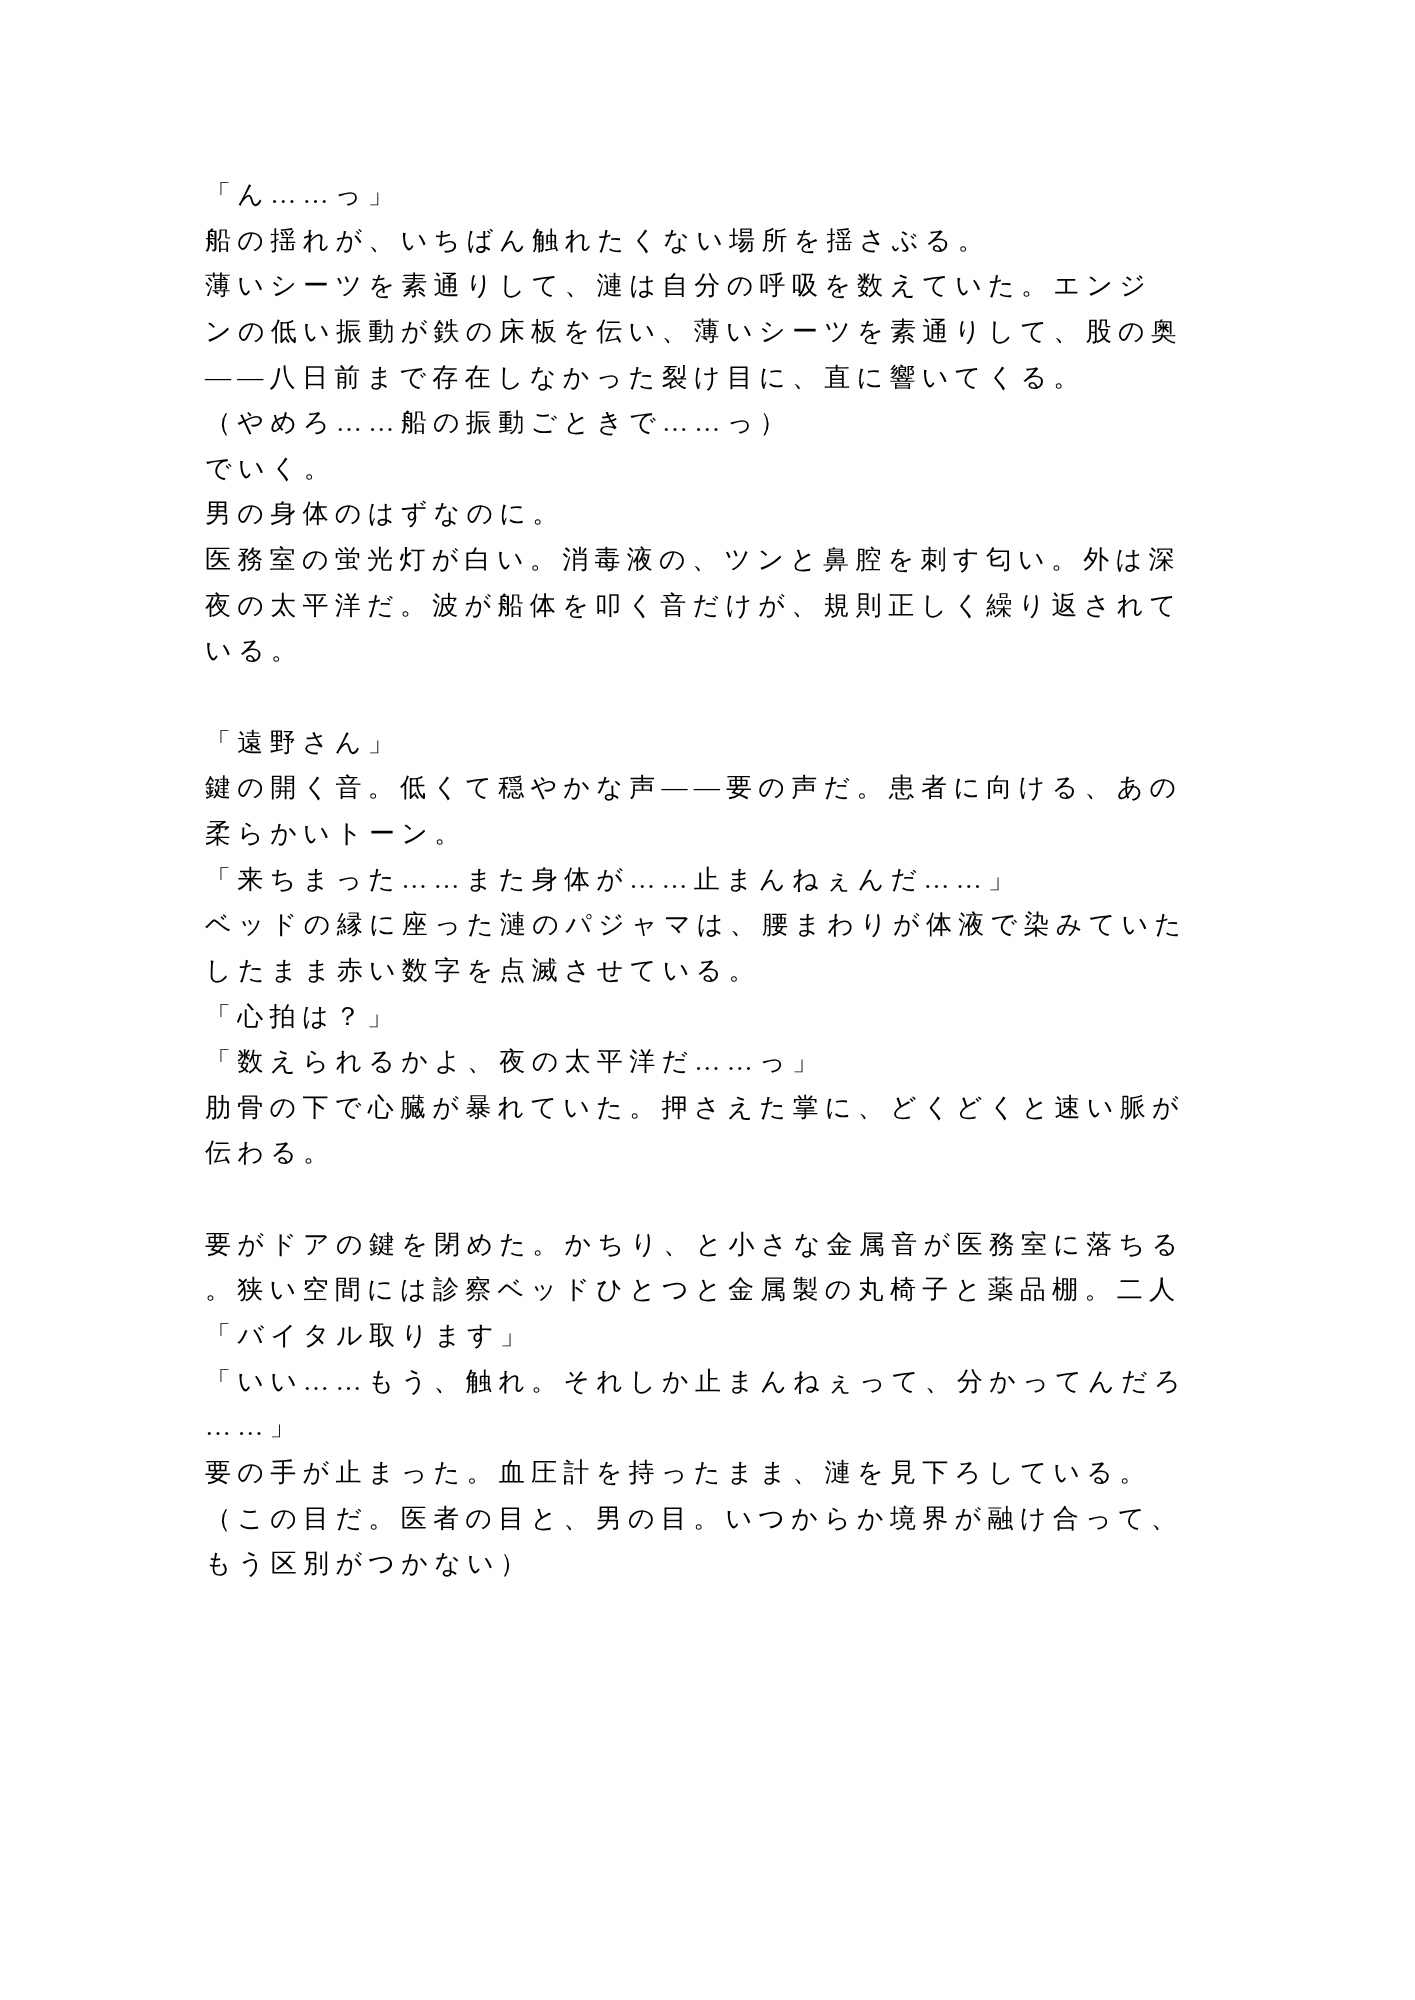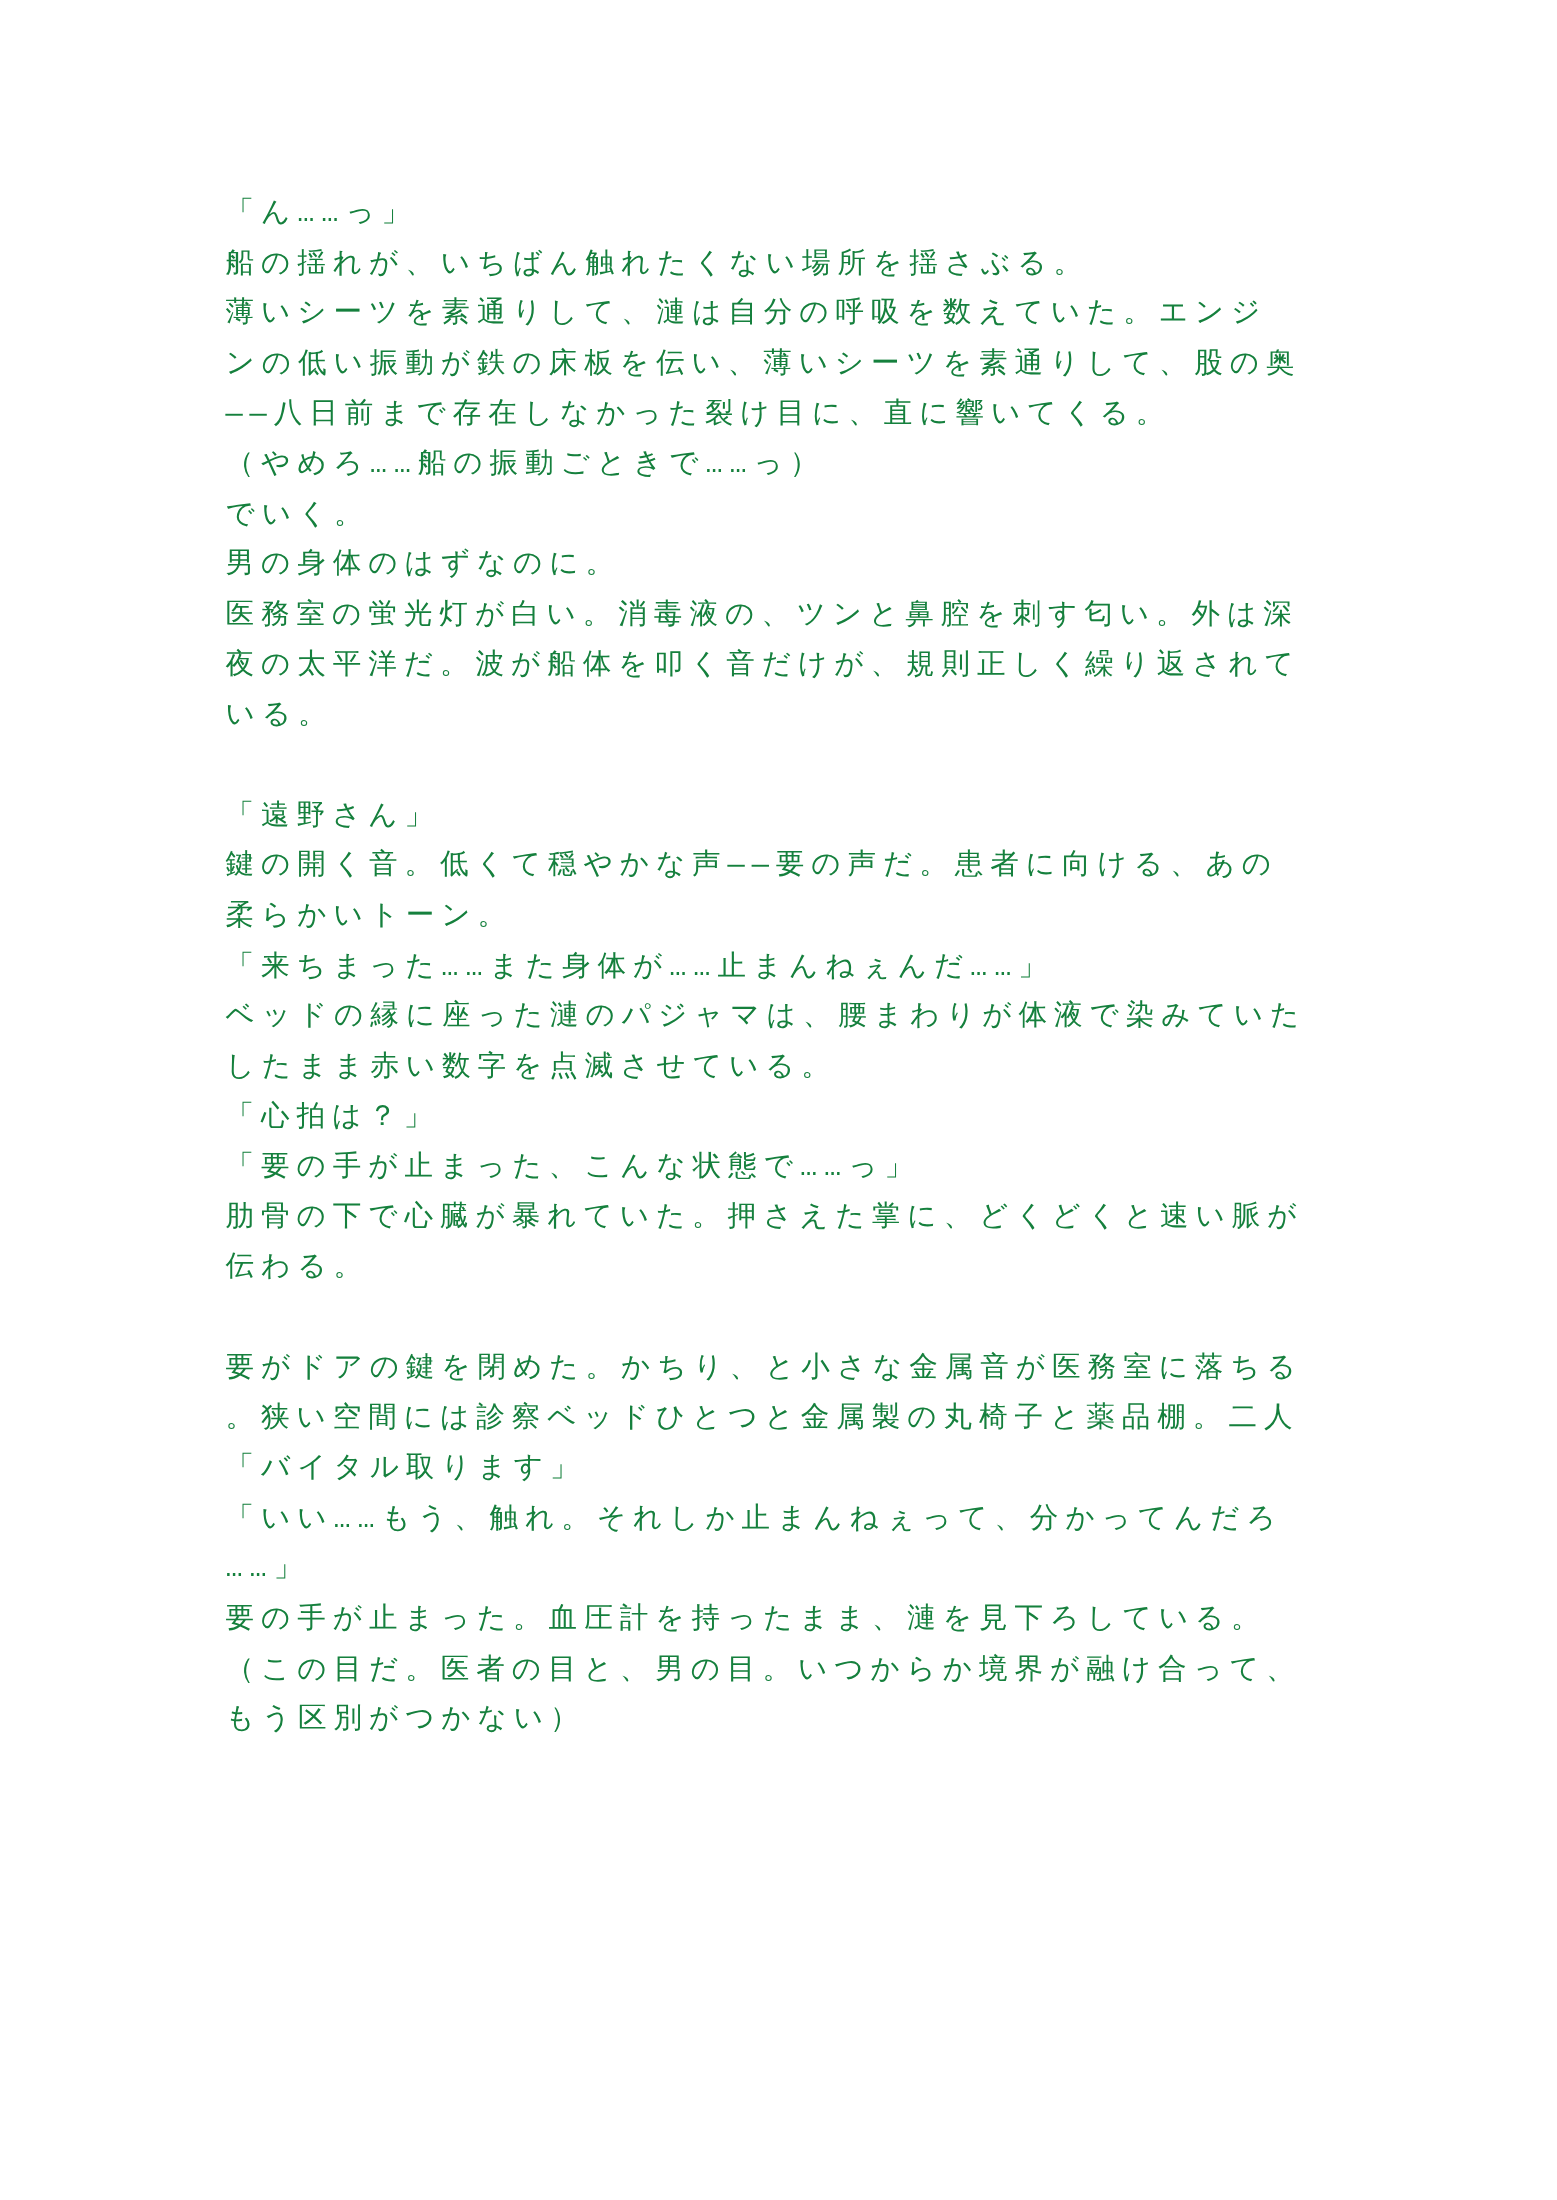--- a/index.html
+++ b/index.html
@@ -2,22 +2,22 @@
 <html><head>
 <meta charset="utf-8">
 <style>
   html, body { margin: 0; padding: 0; background: #ffffff; }
   body { width: 1415px; height: 2000px; position: relative; overflow: hidden; }
   .page {
     position: absolute;
     left: 205px;
     top: 172px;
     width: 1000px;
-    color: #15803d;
-    font-family: Liberation Mono, monospace;
+    color: #000000;
+    font-family: Liberation Serif, serif;
     font-size: 26px;
     letter-spacing: 6.3px;
   }
   .line {
     height: 45.65px;
     line-height: 45.65px;
     white-space: nowrap;
   }
   .line.blank { height: 45.65px; }
 </style>
@@ -37,21 +37,21 @@
   <div class="line">夜の太平洋だ。波が船体を叩く音だけが、規則正しく繰り返されて</div>
   <div class="line">いる。</div>
   <div class="line blank"></div>
   <div class="line">「遠野さん」</div>
   <div class="line">鍵の開く音。低くて穏やかな声——要の声だ。患者に向ける、あの</div>
   <div class="line">柔らかいトーン。</div>
   <div class="line">「来ちまった……また身体が……止まんねぇんだ……」</div>
   <div class="line">ベッドの縁に座った漣のパジャマは、腰まわりが体液で染みていた</div>
   <div class="line">したまま赤い数字を点滅させている。</div>
   <div class="line">「心拍は？」</div>
-  <div class="line">「要の手が止まった、こんな状態で……っ」</div>
+  <div class="line">「数えられるかよ、夜の太平洋だ……っ」</div>
   <div class="line">肋骨の下で心臓が暴れていた。押さえた掌に、どくどくと速い脈が</div>
   <div class="line">伝わる。</div>
   <div class="line blank"></div>
   <div class="line">要がドアの鍵を閉めた。かちり、と小さな金属音が医務室に落ちる</div>
   <div class="line">。狭い空間には診察ベッドひとつと金属製の丸椅子と薬品棚。二人</div>
   <div class="line">「バイタル取ります」</div>
   <div class="line">「いい……もう、触れ。それしか止まんねぇって、分かってんだろ</div>
   <div class="line">……」</div>
   <div class="line">要の手が止まった。血圧計を持ったまま、漣を見下ろしている。</div>
   <div class="line">（この目だ。医者の目と、男の目。いつからか境界が融け合って、</div>

